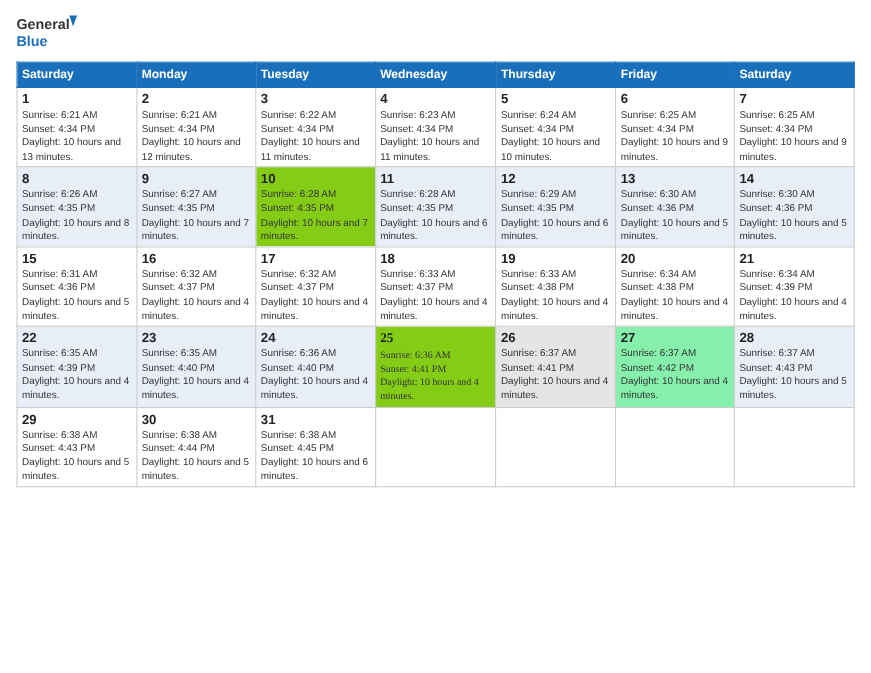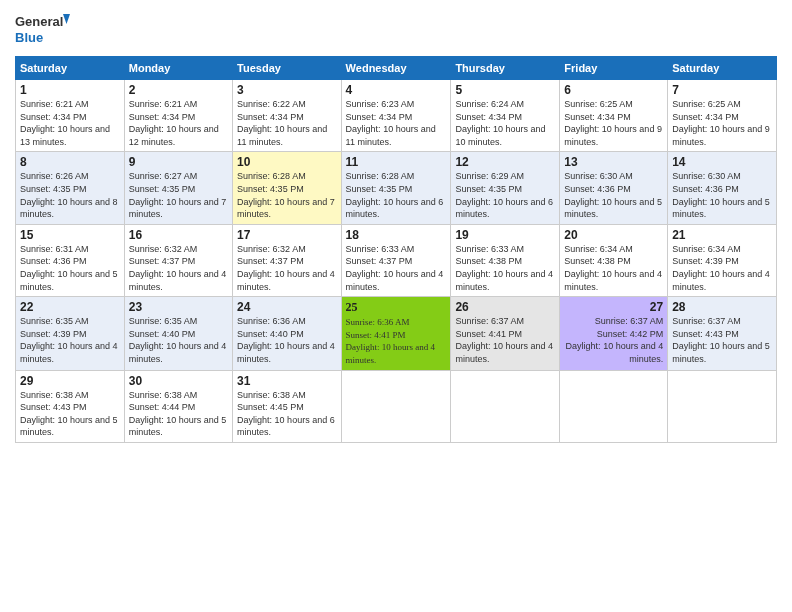--- a/index.html
+++ b/index.html
@@ -179,21 +179,21 @@
           </div>
         </td>
           <td style="background: rgb(232, 238, 248);">
           <span class="day-num">9</span>
           <div class="day-info">
             Sunrise: 6:27 AM<br>
             Sunset: 4:35 PM<br>
             Daylight: 10 hours and 7 minutes.
           </div>
         </td>
-          <td style="background: #fef9c3;">
+          <td style="background: #84cc16;">
           <span class="day-num">10</span>
           <div class="day-info">
             Sunrise: 6:28 AM<br>
             Sunset: 4:35 PM<br>
             Daylight: 10 hours and 7 minutes.
           </div>
         </td>
           <td style="background: rgb(232, 238, 248);">
           <span class="day-num">11</span>
           <div class="day-info">
@@ -319,21 +319,21 @@
           </div>
         </td>
           <td style="background: #e5e5e5;">
           <span class="day-num">26</span>
           <div class="day-info">
             Sunrise: 6:37 AM<br>
             Sunset: 4:41 PM<br>
             Daylight: 10 hours and 4 minutes.
           </div>
         </td>
-          <td style="background: #c4b5fd; text-align: right;">
+          <td style="background: #86efac;">
           <span class="day-num">27</span>
           <div class="day-info">
             Sunrise: 6:37 AM<br>
             Sunset: 4:42 PM<br>
             Daylight: 10 hours and 4 minutes.
           </div>
         </td>
           <td style="background: rgb(232, 238, 248);">
           <span class="day-num">28</span>
           <div class="day-info">

